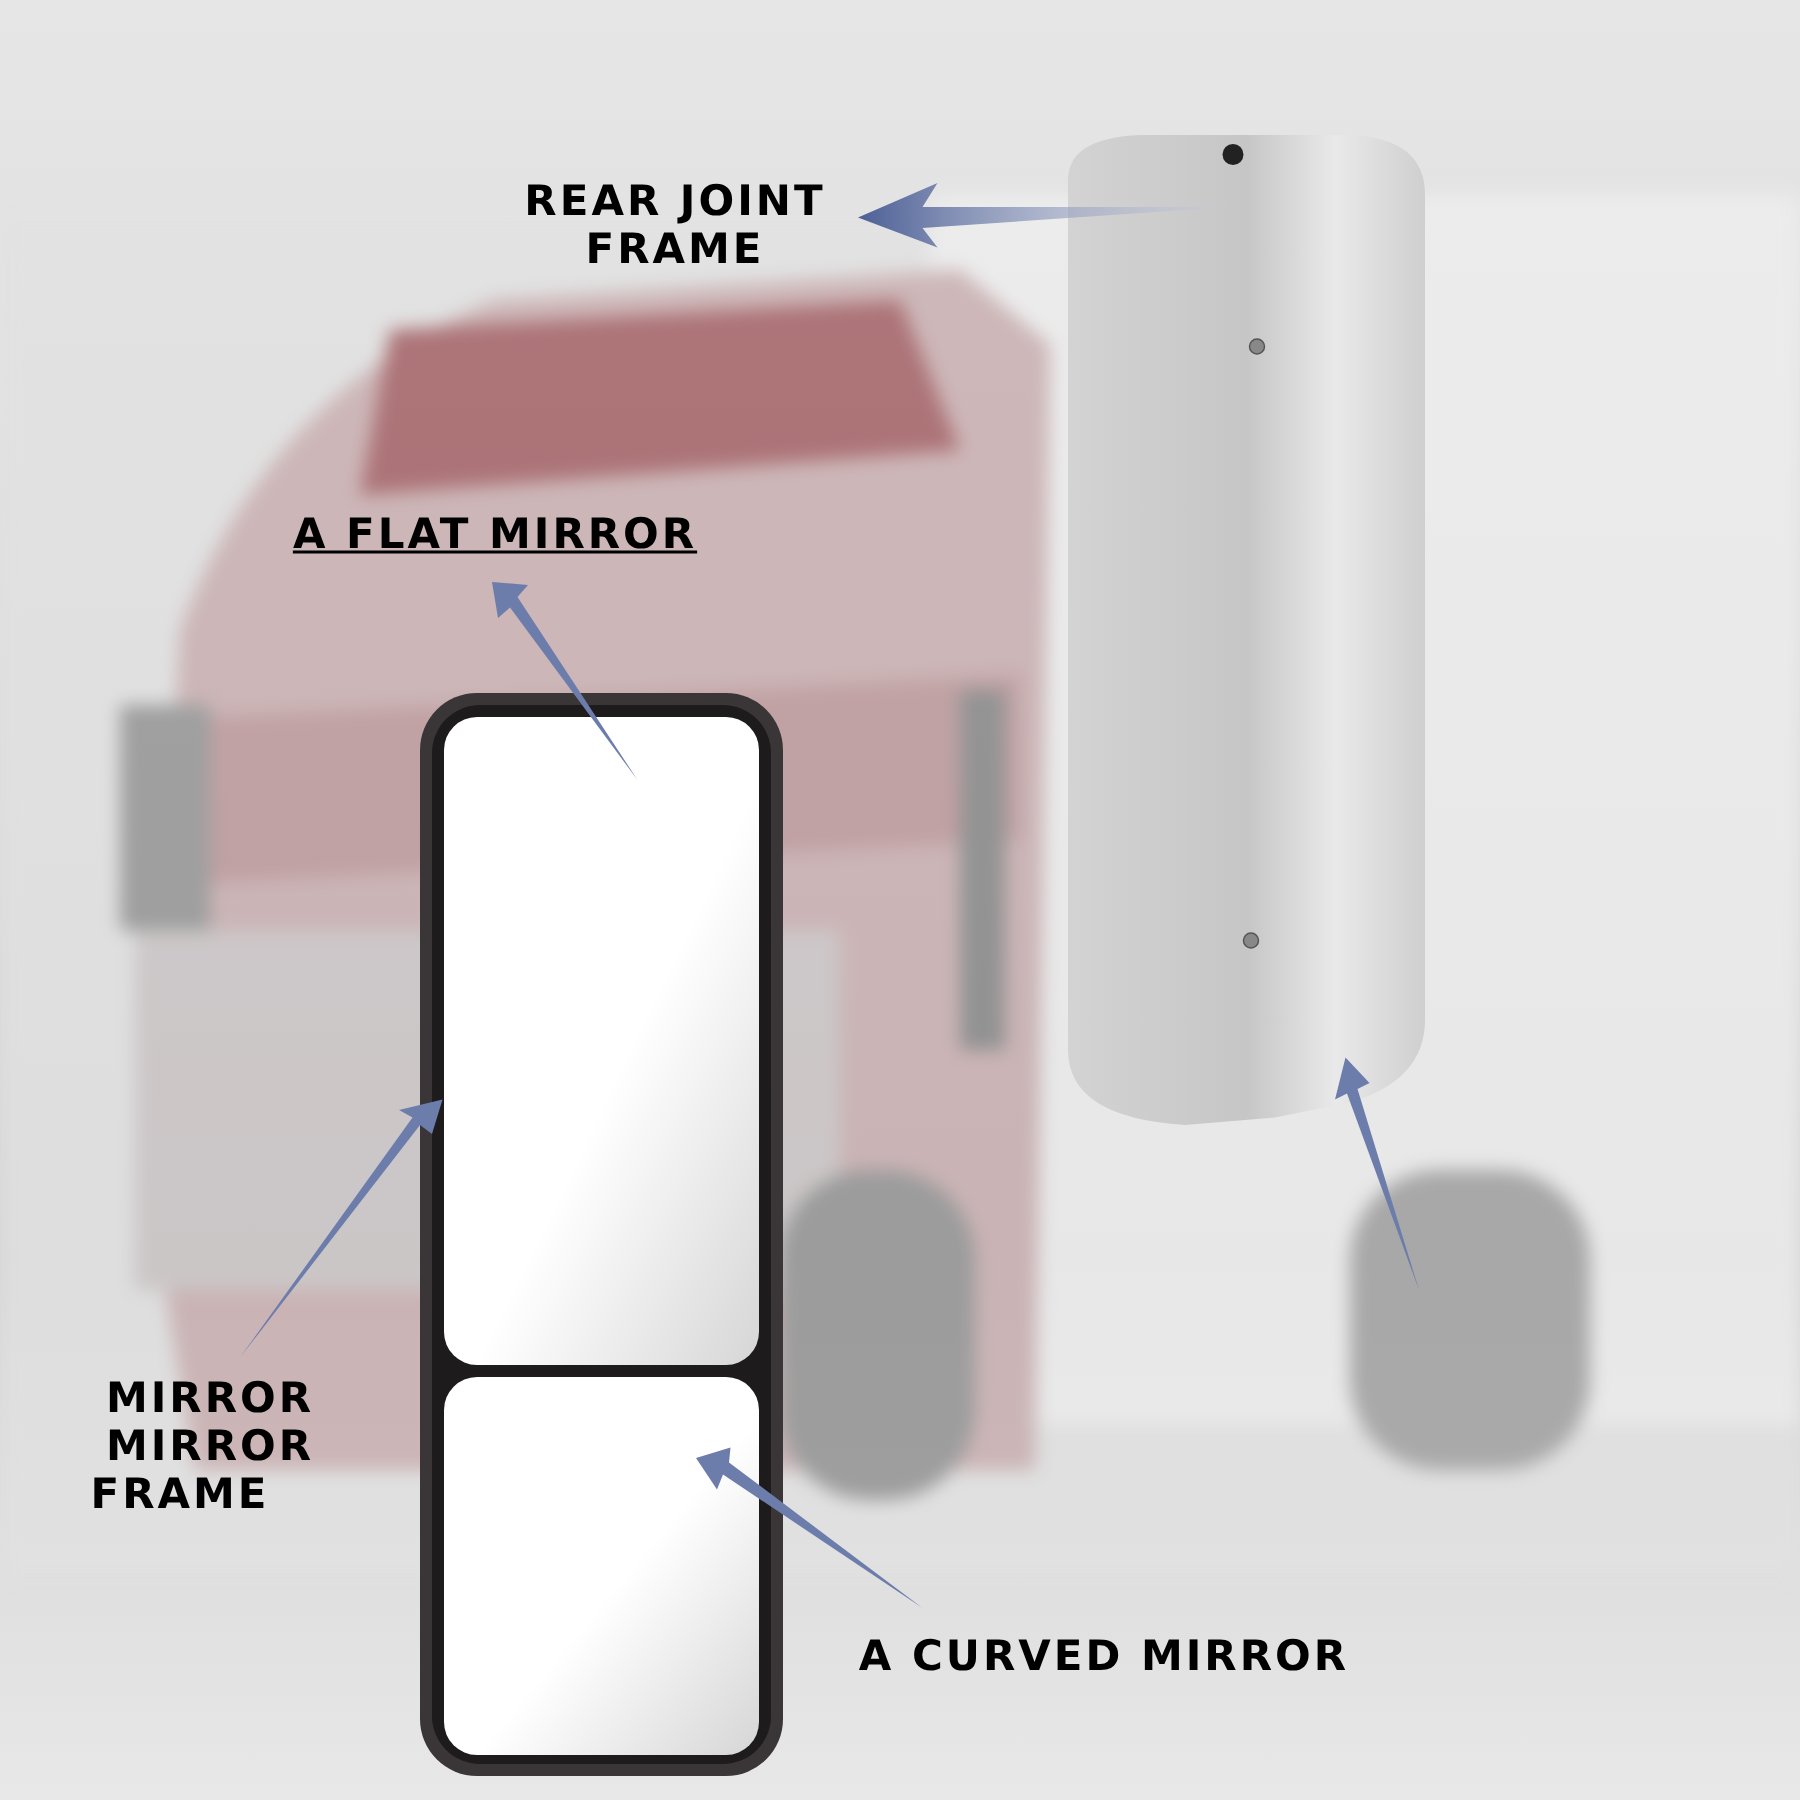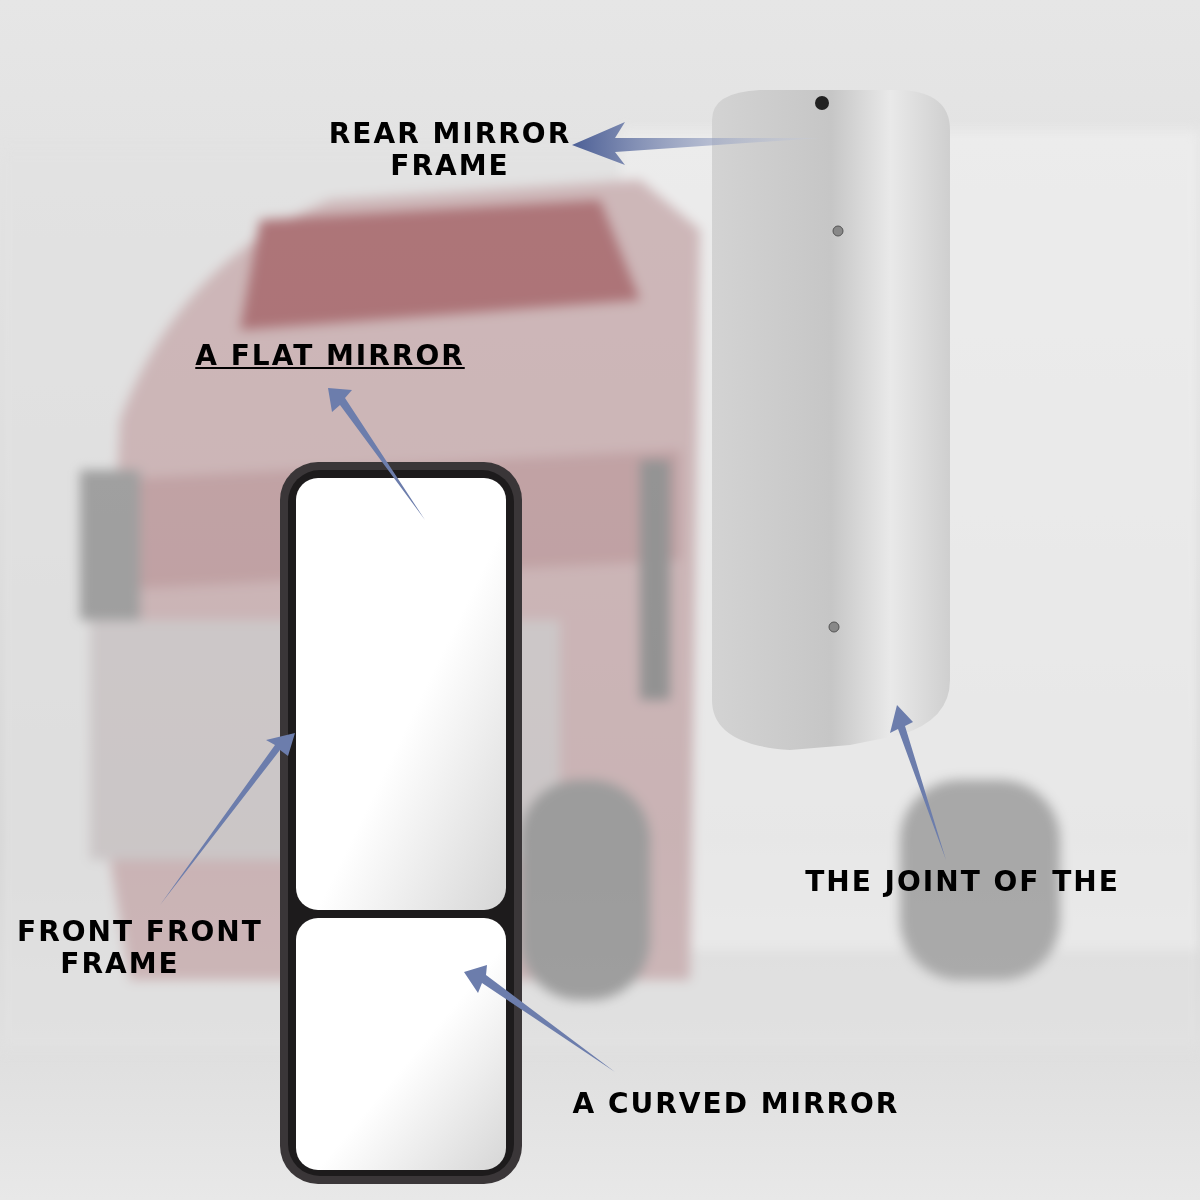--- a/index.html
+++ b/index.html
@@ -64,28 +64,27 @@
   <g fill="#5b6fa3">
     <path d="M820 138 L615 138 L625 122 L572 145 L625 165 L615 152 Z" fill="url(#arrowg)" transform="rotate(0)"></path>
     <path d="M328 388 L352 390 L345 398 L425 520 L340 405 L332 412 Z" fill="#6c7dac"></path>
     <path d="M295 733 L288 756 L280 750 L160 905 L275 745 L266 740 Z" fill="#6c7dac"></path>
     <path d="M464 972 L487 965 L486 975 L615 1072 L482 983 L478 993 Z" fill="#6c7dac"></path>
     <path d="M897 705 L913 722 L905 726 L946 860 L898 729 L890 733 Z" fill="#6c7dac"></path>
   </g>
 </svg>
 
 <div class="label" style="left:320px;top:118px;width:260px;">
-  <span>REAR MIRROR</span>
+  <span>REAR JOINT</span>
   <span>FRAME</span>
 </div>
 <div class="label" style="left:190px;top:340px;width:280px;text-decoration:underline;">
   <span>A FLAT MIRROR</span>
 </div>
 <div class="label" style="left:8px;top:916px;width:264px;">
-  <span>FRONT FRONT</span>
+  <span>MIRROR MIRROR</span>
   <span style="margin-left:-40px">FRAME</span>
 </div>
 <div class="label" style="left:571px;top:1088px;width:330px;">
   <span>A CURVED MIRROR</span>
 </div>
 <div class="label" style="left:800px;top:866px;width:325px;">
-  <span>THE JOINT OF THE</span>
 </div>
 
 </body></html>

